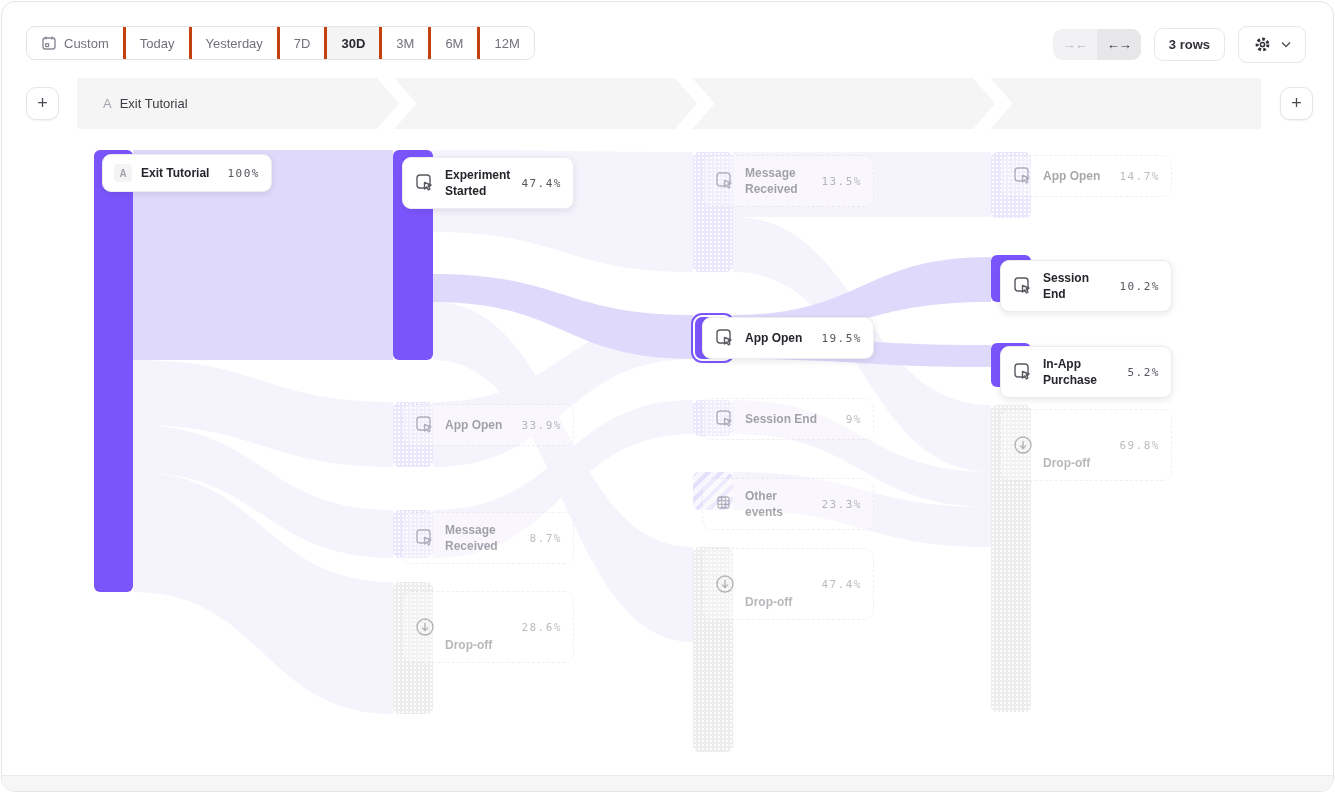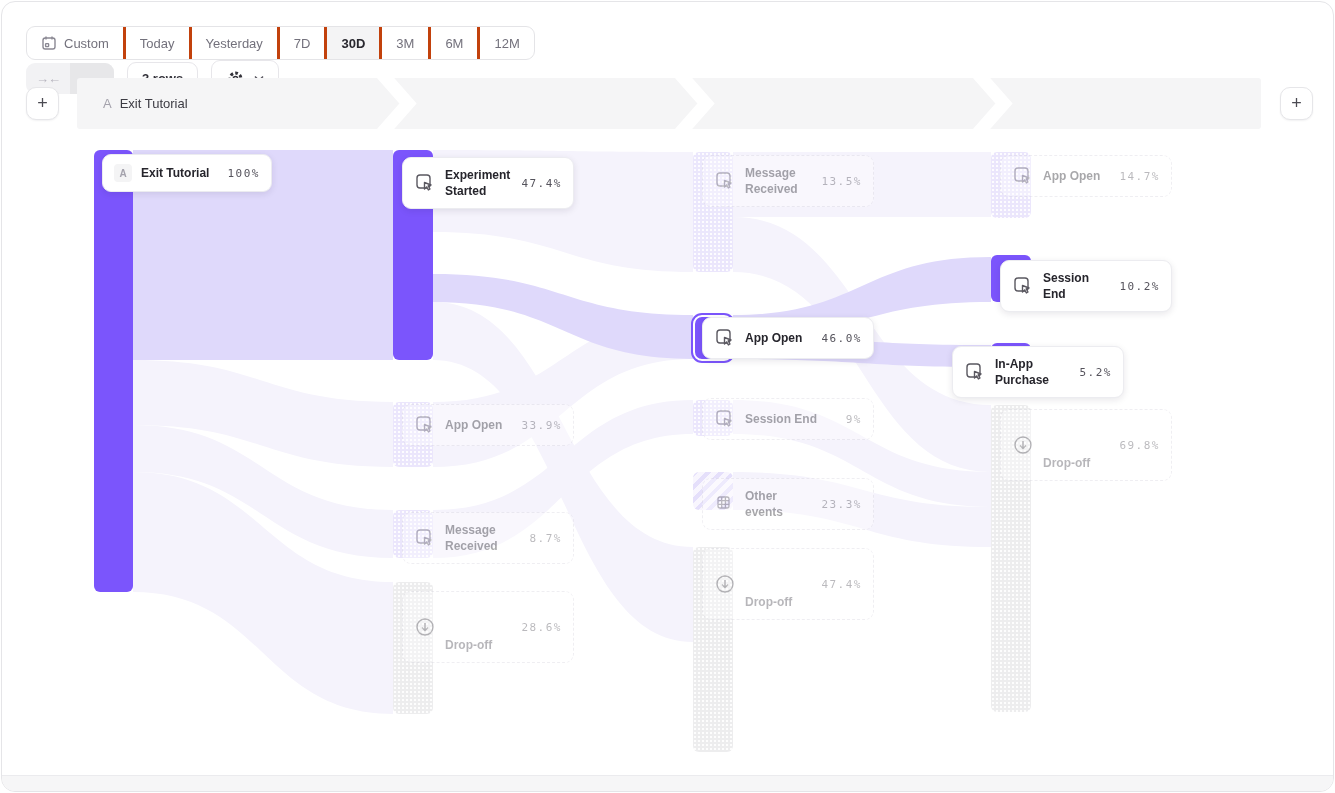--- a/index.html
+++ b/index.html
@@ -3,21 +3,21 @@
 <meta charset="utf-8">
 <style>
   * { box-sizing: border-box; margin: 0; padding: 0; }
   html,body { background:#fff; font-family:"Liberation Sans", sans-serif; }
   .page {
     position:relative; width:1333px; height:791px; margin:1px;
     background:#fff; border:1px solid #e5e5e8; border-radius:14px; overflow:hidden;
   }
 
   
-  .toolbar { position:absolute; top:24px; left:24px; right:27px; display:flex; justify-content:space-between; align-items:flex-start;flex-direction:column; }
+  .toolbar { position:absolute; top:24px; left:24px; right:27px; display:flex; justify-content:space-between; align-items:flex-start; }
   .seg-group { display:inline-flex; align-items:stretch; background:#fff; border:1px solid #e4e4e7; border-radius:9px; overflow:hidden; }
   .seg-item { display:flex; align-items:center; gap:7px; padding:8px 14px; font-size:13px; color:#73717c; border-left:3px solid #c2410c; cursor:pointer; white-space:nowrap; }
   .seg-item:first-child { border-left:none; }
   .seg-item.selected { background:#f4f4f5; color:#29282f; font-weight:700;justify-content:center; }
   .right-cluster { display:flex; gap:13px; align-items:center; }
   .tool-btn { display:flex; align-items:center; gap:9px; background:#fff; border:1px solid #e7e6ea; border-radius:9px; padding:8px 14px; font-size:13px; font-weight:600; color:#33323a; cursor:pointer; white-space:nowrap; }
   .arrow-seg { display:flex; align-items:stretch; border-radius:9px; overflow:hidden; background:#f2f2f4; }
   .arrow-cell { display:flex; align-items:center; padding:8px 10px; font-size:13px; letter-spacing:-1px; cursor:pointer; }
   .arrow-cell.disabled { color:#b6b4be; }
   .arrow-cell.active { background:#e7e7e9; color:#2f2e35; font-weight:700; }
@@ -243,21 +243,21 @@
     <span class="pct">13.5%</span>
   </div>
   <div class="card active" style="left:700px; top:315px;">
     <span class="icon ev-icon">
       <svg width="22" height="22" viewBox="0 0 22 22" fill="none" stroke="currentColor" stroke-width="1.4">
         <rect x="3" y="3" width="13" height="13" rx="3"></rect>
         <path d="M10.5 10.5 17 13l-2.8 1 1.8 3-1.6.9-1.8-3L10.5 17z" fill="#fff" stroke-linejoin="round"></path>
       </svg>
     </span>
     <span class="name">App Open</span>
-    <span class="pct">46.0%</span>
+    <span class="pct">19.5%</span>
   </div>
   <div class="card faded" style="left:700px; top:396px;">
     <span class="icon ev-icon">
       <svg width="22" height="22" viewBox="0 0 22 22" fill="none" stroke="currentColor" stroke-width="1.4">
         <rect x="3" y="3" width="13" height="13" rx="3"></rect>
         <path d="M10.5 10.5 17 13l-2.8 1 1.8 3-1.6.9-1.8-3L10.5 17z" fill="#fff" stroke-linejoin="round"></path>
       </svg>
     </span>
     <span class="name">Session End</span>
     <span class="pct">9%</span>
@@ -296,21 +296,21 @@
   <div class="card active" style="left:998px; top:258px;">
     <span class="icon ev-icon">
       <svg width="22" height="22" viewBox="0 0 22 22" fill="none" stroke="currentColor" stroke-width="1.4">
         <rect x="3" y="3" width="13" height="13" rx="3"></rect>
         <path d="M10.5 10.5 17 13l-2.8 1 1.8 3-1.6.9-1.8-3L10.5 17z" fill="#fff" stroke-linejoin="round"></path>
       </svg>
     </span>
     <span class="name">Session End</span>
     <span class="pct">10.2%</span>
   </div>
-  <div class="card active" style="left:950px; top:344px;">
+  <div class="card active" style="left:998px; top:344px;">
     <span class="icon ev-icon">
       <svg width="22" height="22" viewBox="0 0 22 22" fill="none" stroke="currentColor" stroke-width="1.4">
         <rect x="3" y="3" width="13" height="13" rx="3"></rect>
         <path d="M10.5 10.5 17 13l-2.8 1 1.8 3-1.6.9-1.8-3L10.5 17z" fill="#fff" stroke-linejoin="round"></path>
       </svg>
     </span>
     <span class="name">In-App Purchase</span>
     <span class="pct">5.2%</span>
   </div>
   <div class="card faded dropoff" style="left:998px; top:407px;">

